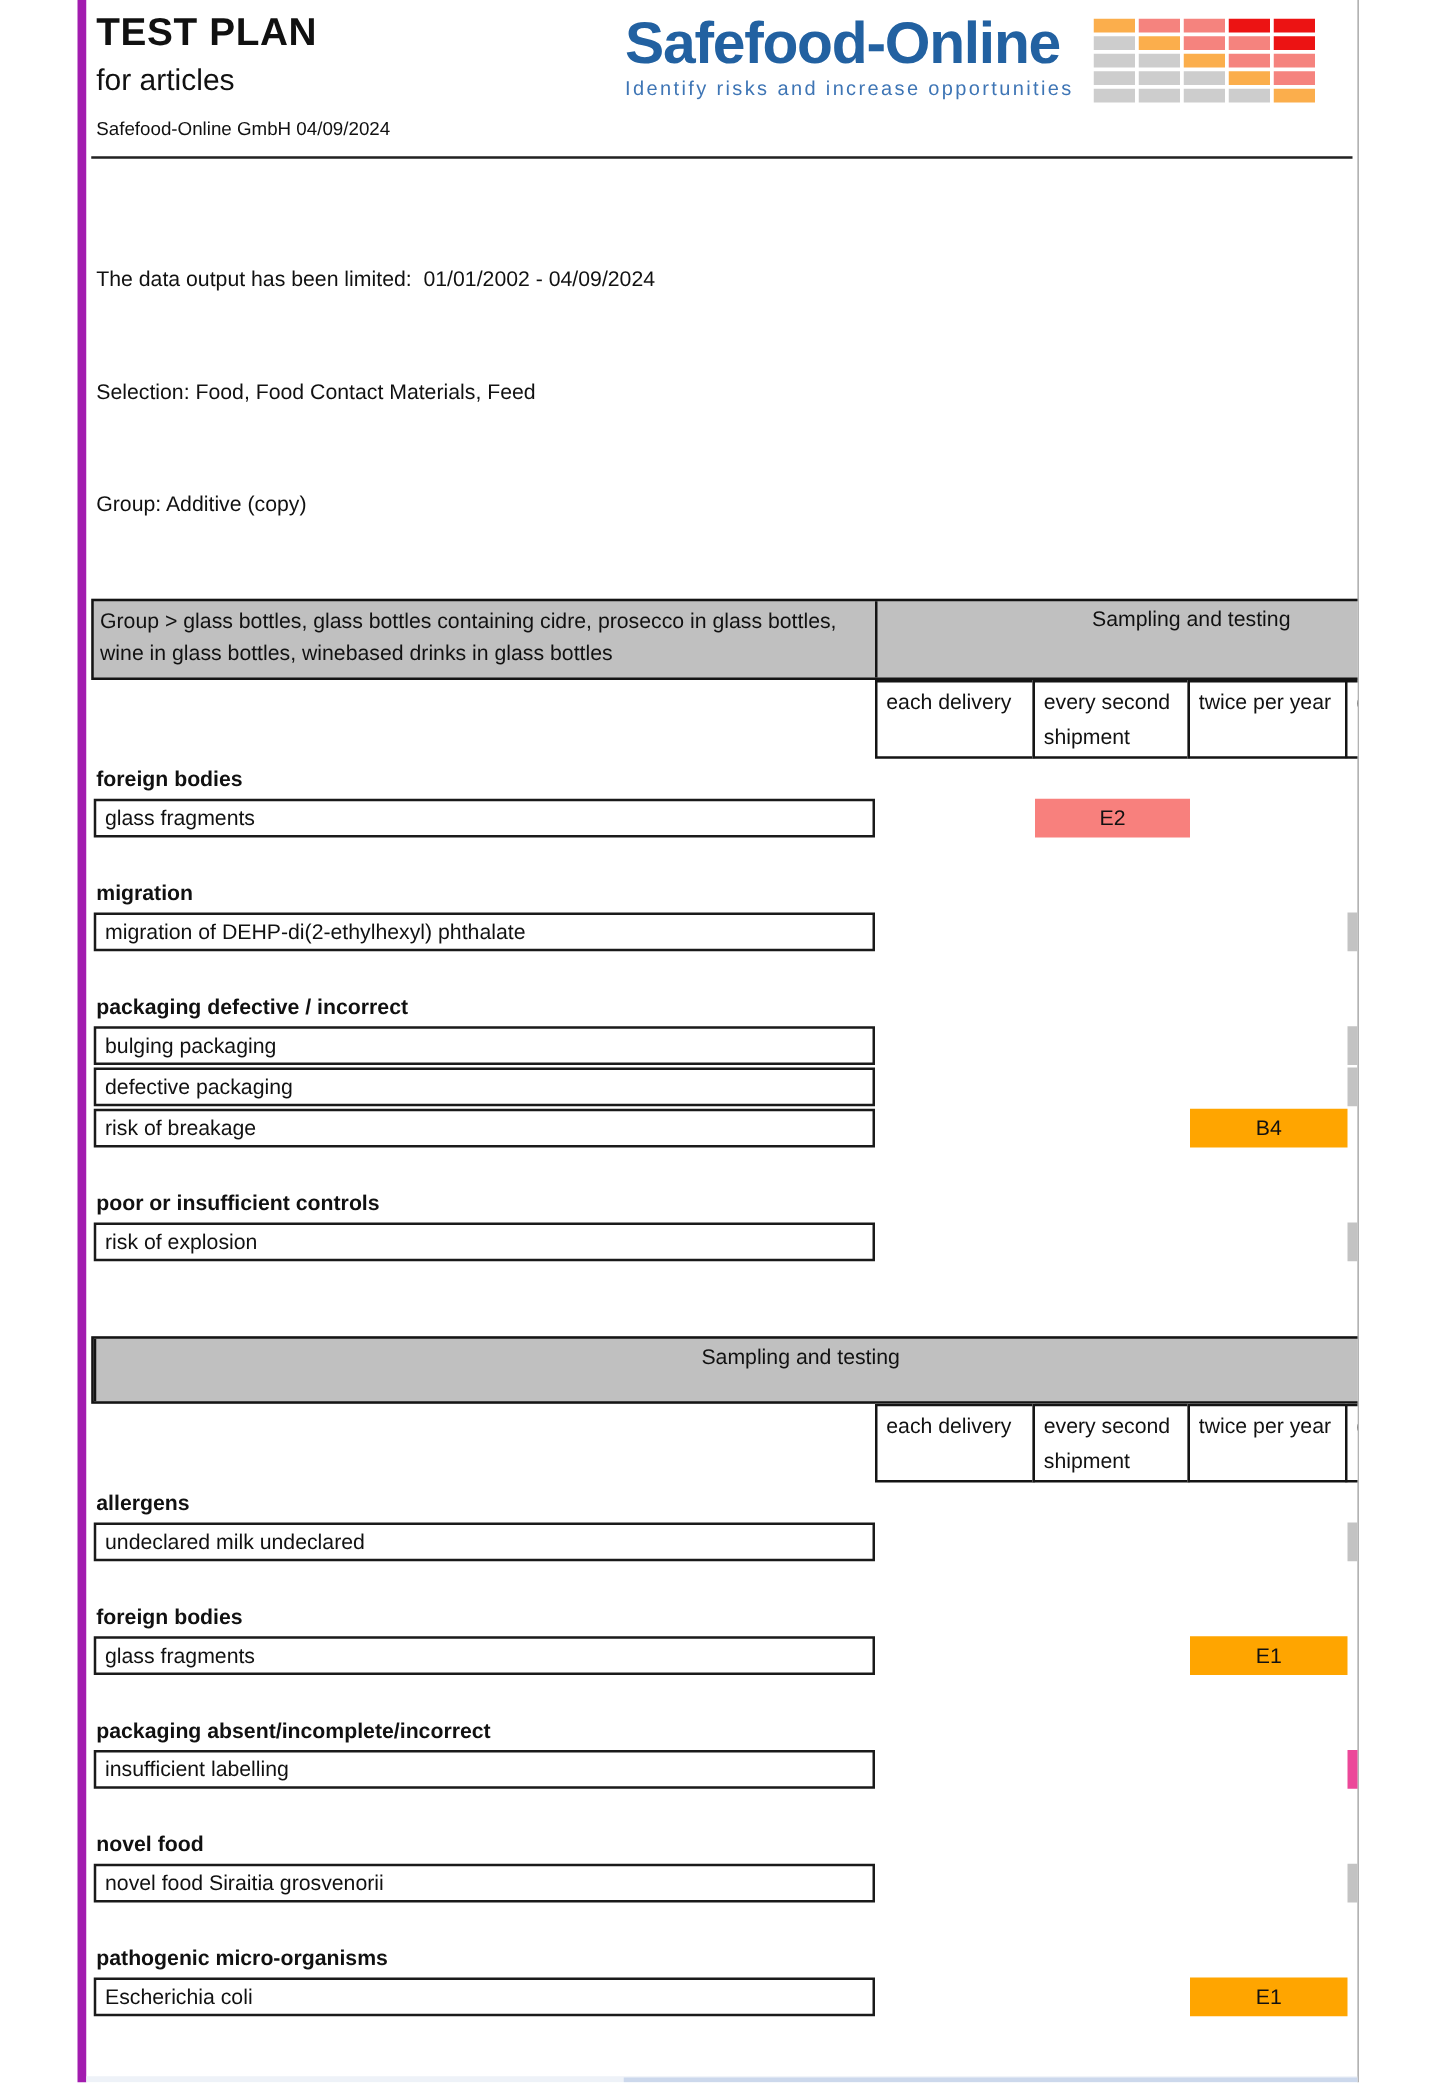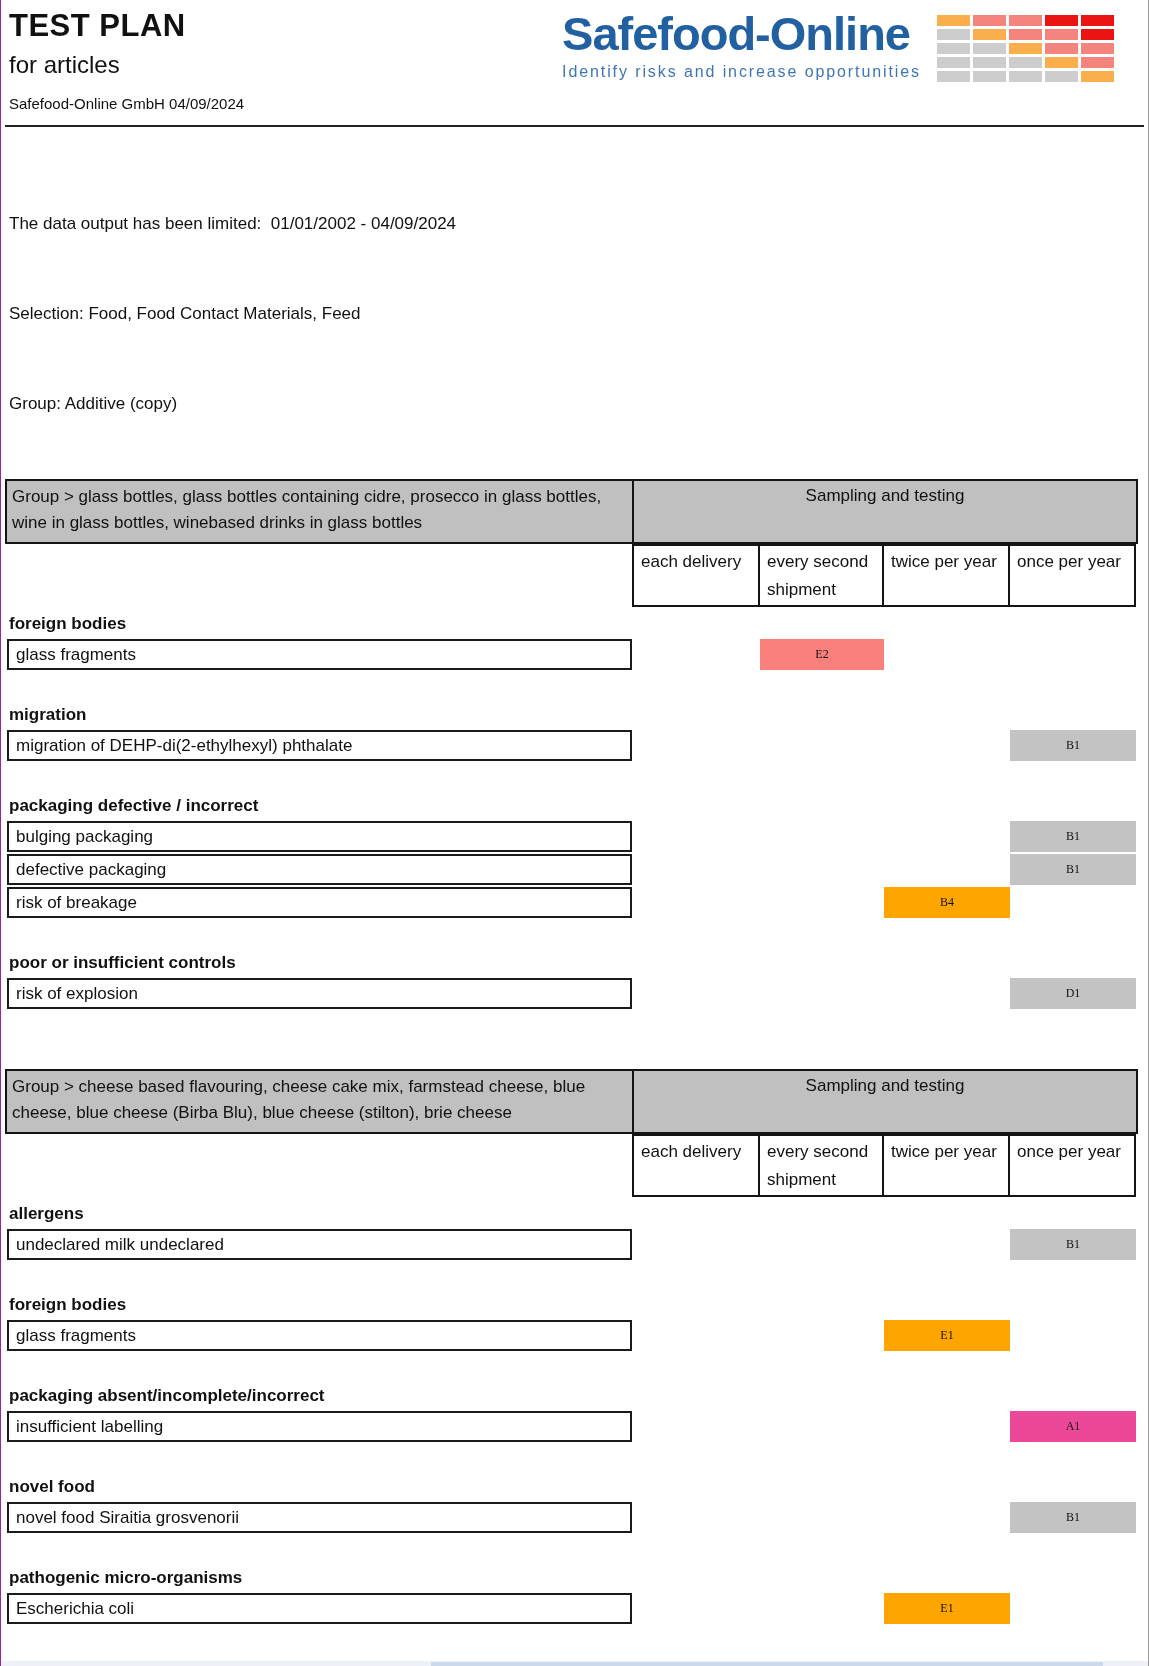--- a/index.html
+++ b/index.html
@@ -1,22 +1,22 @@
 <!DOCTYPE html>
 <html><head>
 <meta charset="utf-8">
 <style>
   * { margin:0; padding:0; box-sizing:border-box; }
   html,body { background:#ffffff; }
   .page {
     position:relative;
-    width:1149px; height:1666px;
+    width:1025px; height:1666px;
     margin:0 auto;
     background:#ffffff;
-    border-left:1px solid #a21caf;
+    border-left:7px solid #a21caf;
     border-right:1px solid #9a9a9a;
     font-family:"Liberation Sans", sans-serif;
     color:#111;
     overflow:hidden;
   }
   .content { padding:0 4px; }
 
   
   .masthead { position:relative; padding-top:8px; height:120px; }
   .page-title { font-size:31px; font-weight:bold; letter-spacing:0.5px; padding-left:4px; }
@@ -56,21 +56,21 @@
 
   .risk-row { position:relative; height:31px; width:1129px; margin-bottom:2px; }
   .risk-label { position:absolute; left:0; top:0; bottom:0; width:625px;
                 border:2px solid #1a1a1a; background:#fff;
                 display:flex; align-items:center; padding-left:7px; font-size:17px; }
   .fcol { position:absolute; top:0; bottom:0; }
   .fcol.cc1 { left:753px;  width:124px; }
   .fcol.cc2 { left:877px;  width:126px; }
   .fcol.cc3 { left:1003px; width:126px; }
   .chip { position:absolute; left:0; right:0; top:0; bottom:0;
-          display:flex; align-items:center; justify-content:center; font-size:12px; color:#111;font-family:Liberation Serif, serif; }
+          display:flex; align-items:center; justify-content:center; font-size:17px; color:#111; }
 
   
   .bottom-strip { position:absolute; bottom:0; left:0; right:0; height:5px; background:#eef2f8; }
   .bottom-strip-inner { position:absolute; bottom:0; left:430px; width:672px; height:4px; background:#ccd8ec; }
 </style>
 </head>
 <body>
 
 <div class="page">
   <div class="content">
@@ -182,21 +182,20 @@
           <div class="risk-label">risk of explosion</div>
           <div class="fcol cc3">
               <div class="chip" style="background: rgb(195, 195, 195);">D1</div>
             </div>
         </div>
       </div>
     </div>
 
     <div class="group-table second">
       <div class="ghead">
-        <div class="ghead-left">Group &gt; cheese based flavouring, cheese cake mix, farmstead cheese, blue cheese, blue cheese (Birba Blu), blue cheese (stilton), brie cheese</div>
         <div class="ghead-right">Sampling and testing</div>
       </div>
       <div class="freq-row">
         <div class="fhead hc0">each delivery</div>
         <div class="fhead hc1">every second shipment</div>
         <div class="fhead hc2">twice per year</div>
         <div class="fhead hc3">once per year</div>
       </div>
 
       <div class="section first">

